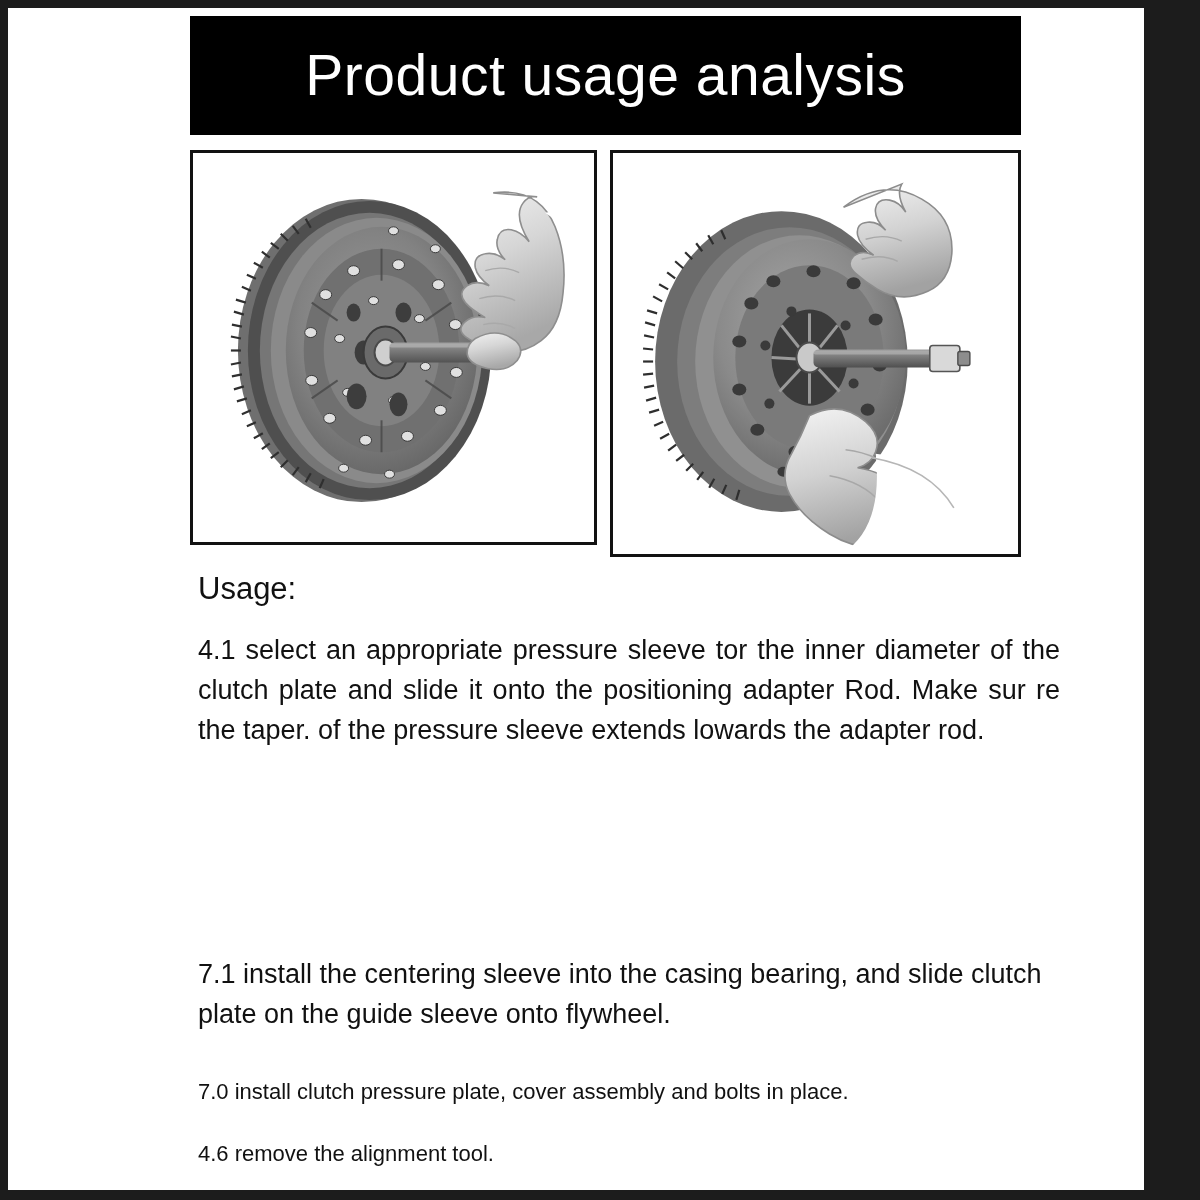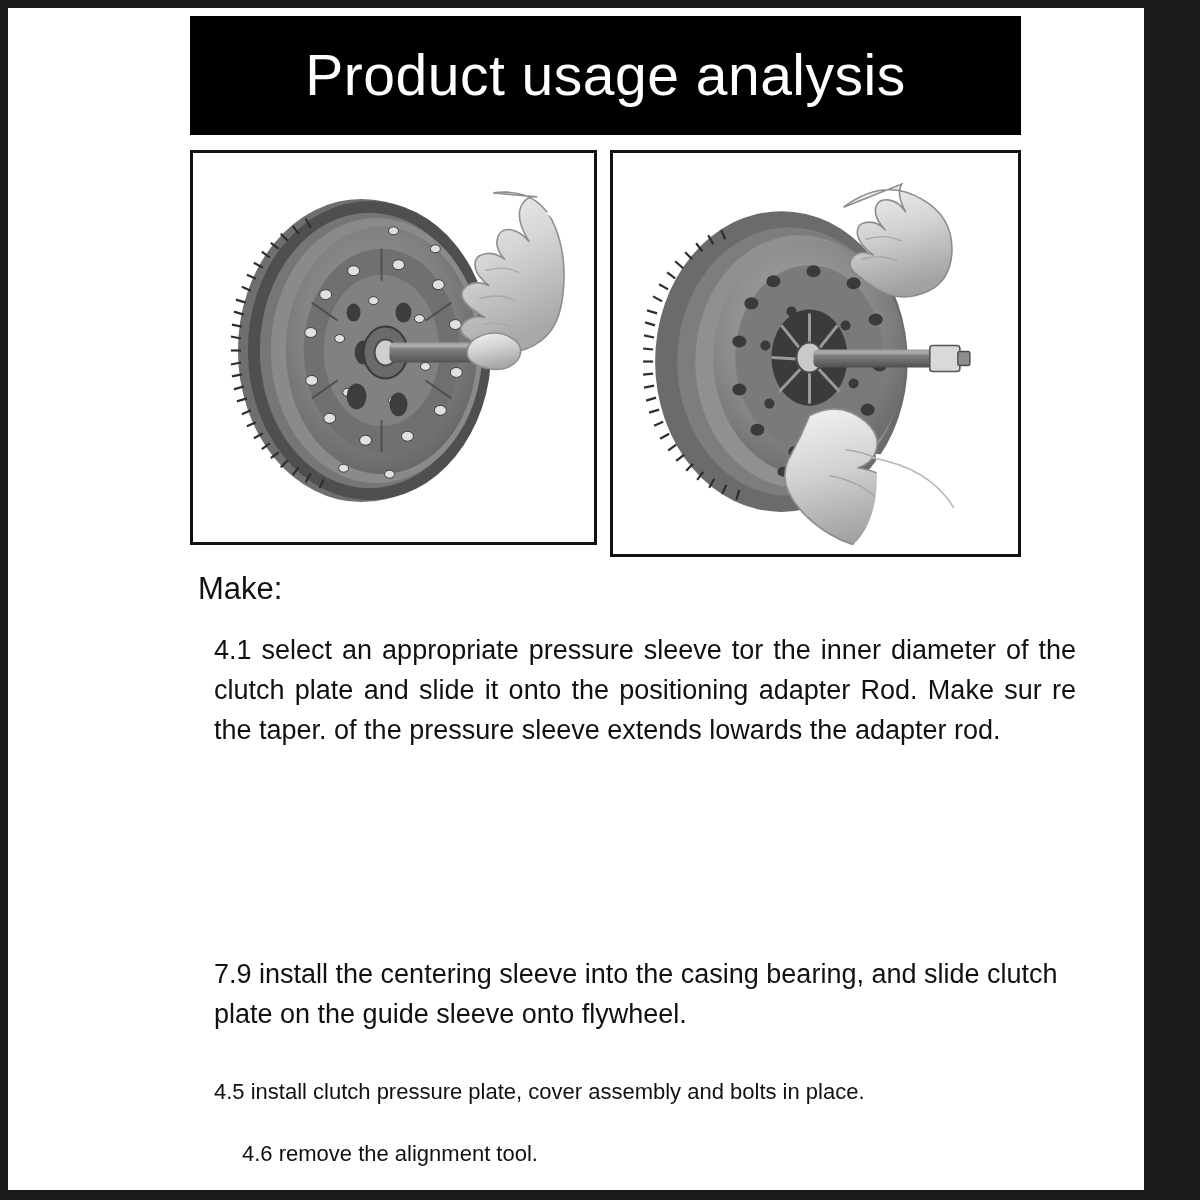--- a/index.html
+++ b/index.html
@@ -47,31 +47,31 @@
 
   
   .photo svg{display:block;width:100%;height:100%;}
 
   
   .usage-heading{
     position:absolute;left:190px;top:563px;
     font-size:31px;color:#111111;line-height:1.15;
   }
   .para{
-    position:absolute;left:206px;
+    position:absolute;left:190px;
     color:#111111;
     text-align:justify;
     text-justify:inter-word;
   }
   .p41{top:622px;width:862px;font-size:27px;line-height:40px;}
   .p42{top:762px;width:870px;font-size:27px;line-height:40px;}
   .p43{top:880px;width:800px;font-size:22px;line-height:32px;text-align:left;}
   .p44{top:946px;width:862px;font-size:27px;line-height:40px;text-align:left;}
   .p45{top:1068px;width:800px;font-size:22px;line-height:32px;text-align:left;}
-  .p46{top:1130px;width:600px;font-size:22px;line-height:32px;text-align:left;margin-left:28px;}
+  .p46{top:1130px;width:600px;font-size:22px;line-height:32px;text-align:left;}
 </style>
 </head>
 <body>
 
 <div class="page">
 
   <div class="banner">
     <div class="banner-title">Product usage analysis</div>
   </div>
 
@@ -317,20 +317,20 @@
           <path d="M232 296 q34 4 54 26" fill="none" stroke="#a8a8a8" stroke-width="1.4"></path>
           <path d="M216 322 q34 6 52 28" fill="none" stroke="#a8a8a8" stroke-width="1.4"></path>
           <path d="M262 300 q60 6 86 46 l0 54 l-120 0 q42 -26 34 -100 z" fill="#ffffff"></path>
           <path d="M258 304 q58 10 82 50" fill="none" stroke="#b6b6b6" stroke-width="1.6"></path>
         </svg>
       </div>
     </div>
 
   </div>
 
-  <div class="usage-heading">Make:</div>
+  <div class="usage-heading">Usage:</div>
 
   <div class="para p41">4.1 select an appropriate pressure sleeve tor the inner diameter of the clutch plate and slide it onto the positioning adapter Rod. Make sur re the taper. of the pressure sleeve extends lowards the adapter rod.</div>
-  <div class="para p44">7.9 install the centering sleeve into the casing bearing, and slide clutch plate on the guide sleeve onto flywheel.</div>
-  <div class="para p45">4.5 install clutch pressure plate, cover assembly and bolts in place.</div>
+  <div class="para p44">7.1 install the centering sleeve into the casing bearing, and slide clutch plate on the guide sleeve onto flywheel.</div>
+  <div class="para p45">7.0 install clutch pressure plate, cover assembly and bolts in place.</div>
   <div class="para p46">4.6 remove the alignment tool.</div>
 
 </div>
 
 </body></html>

